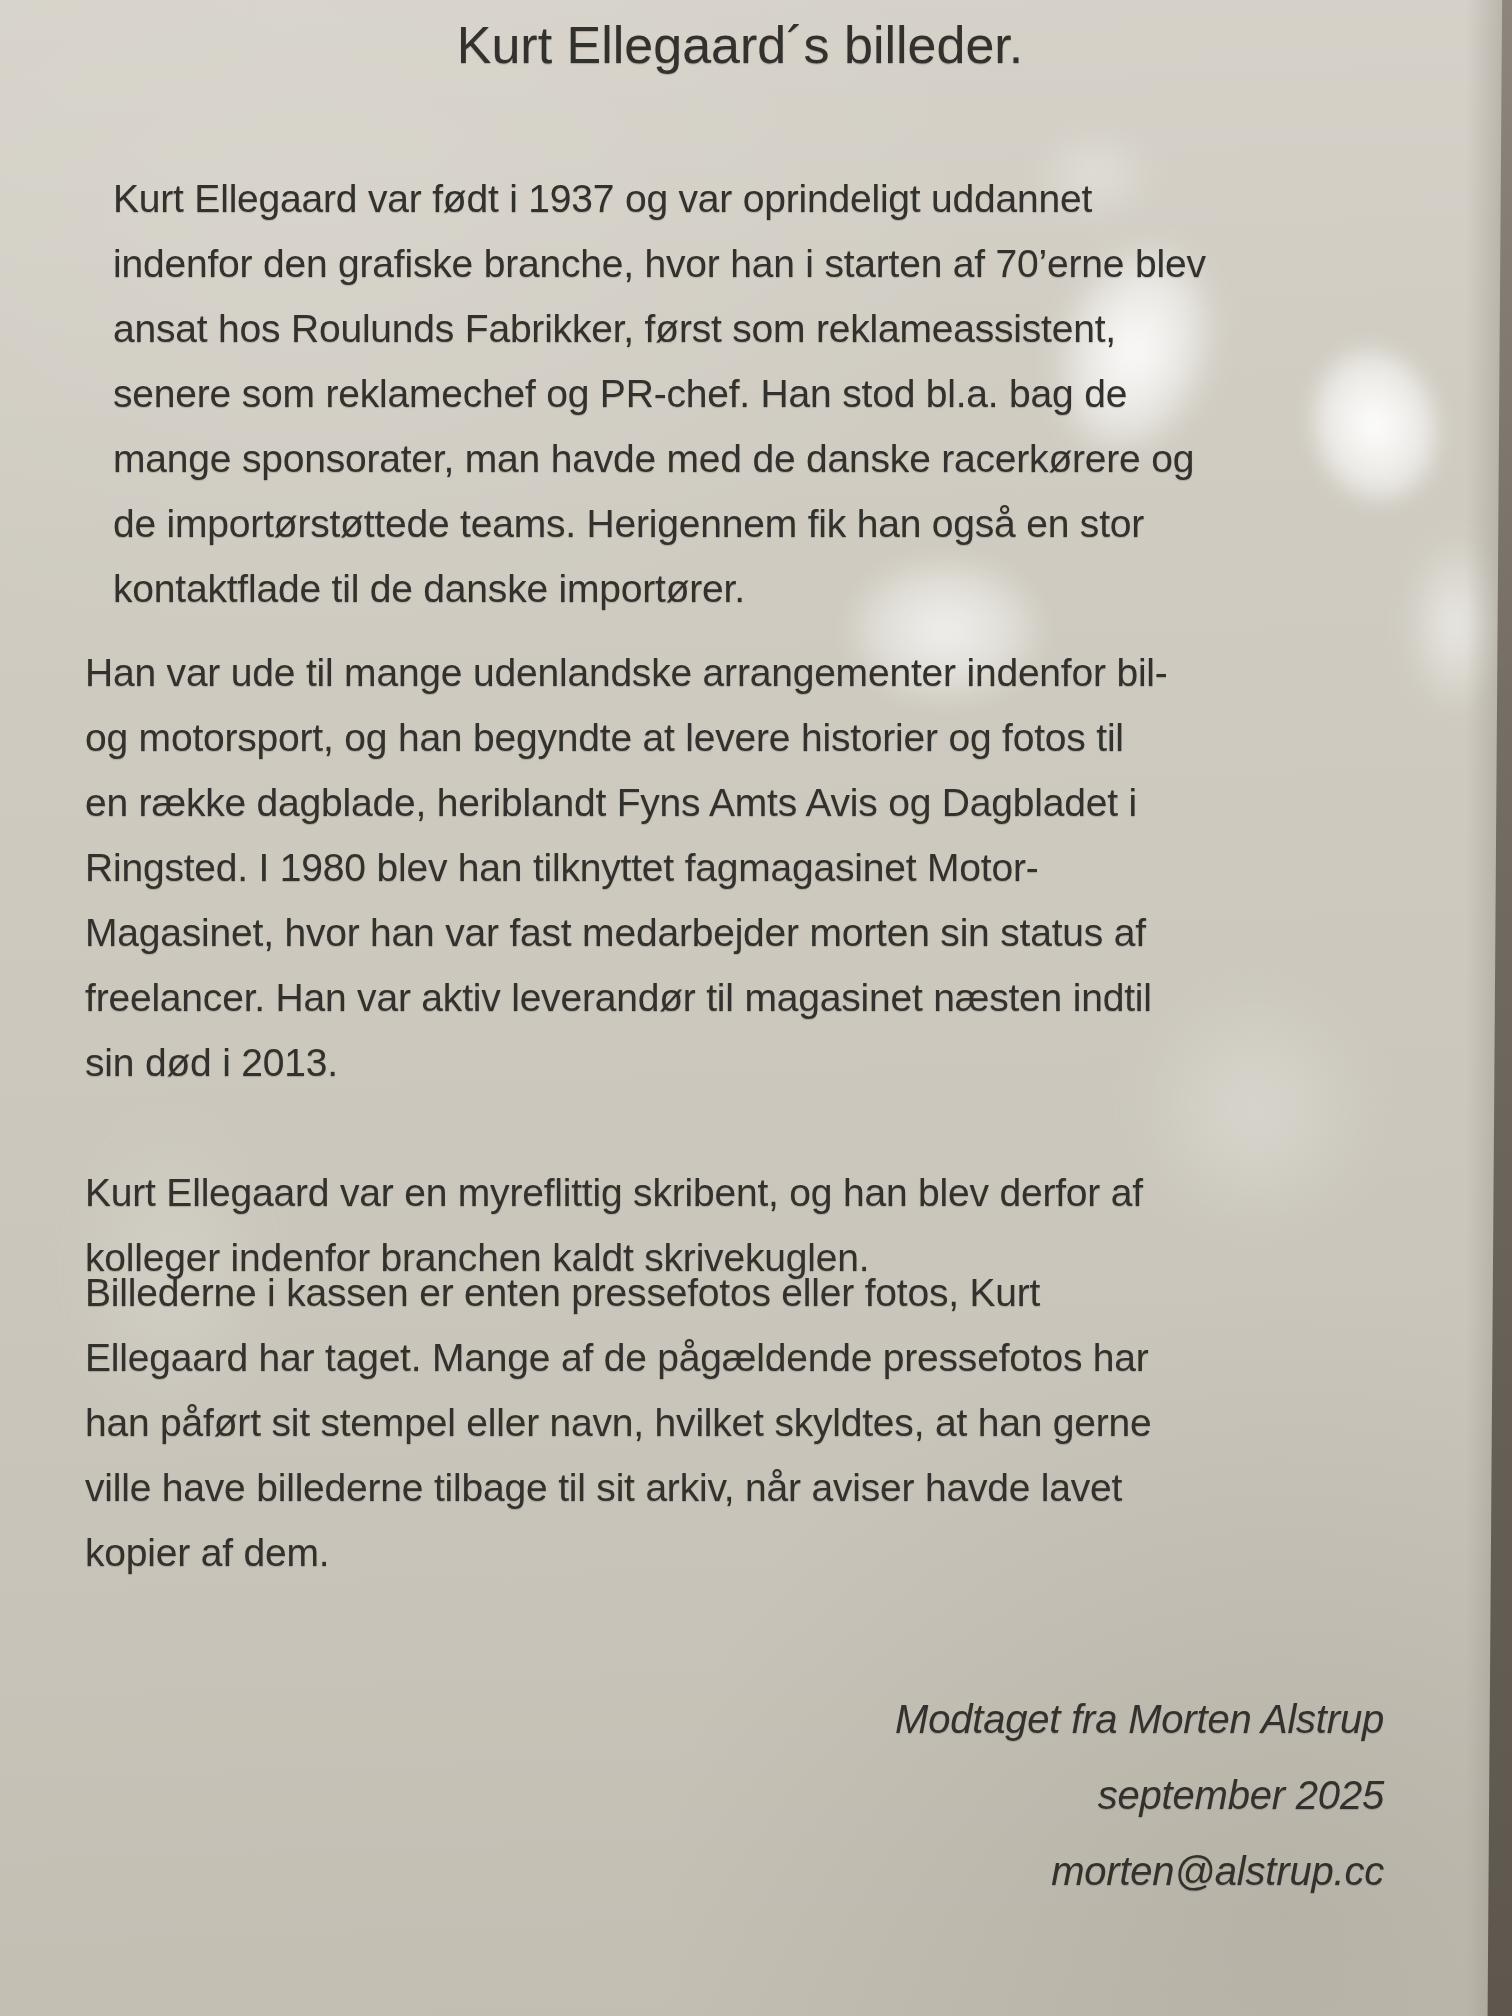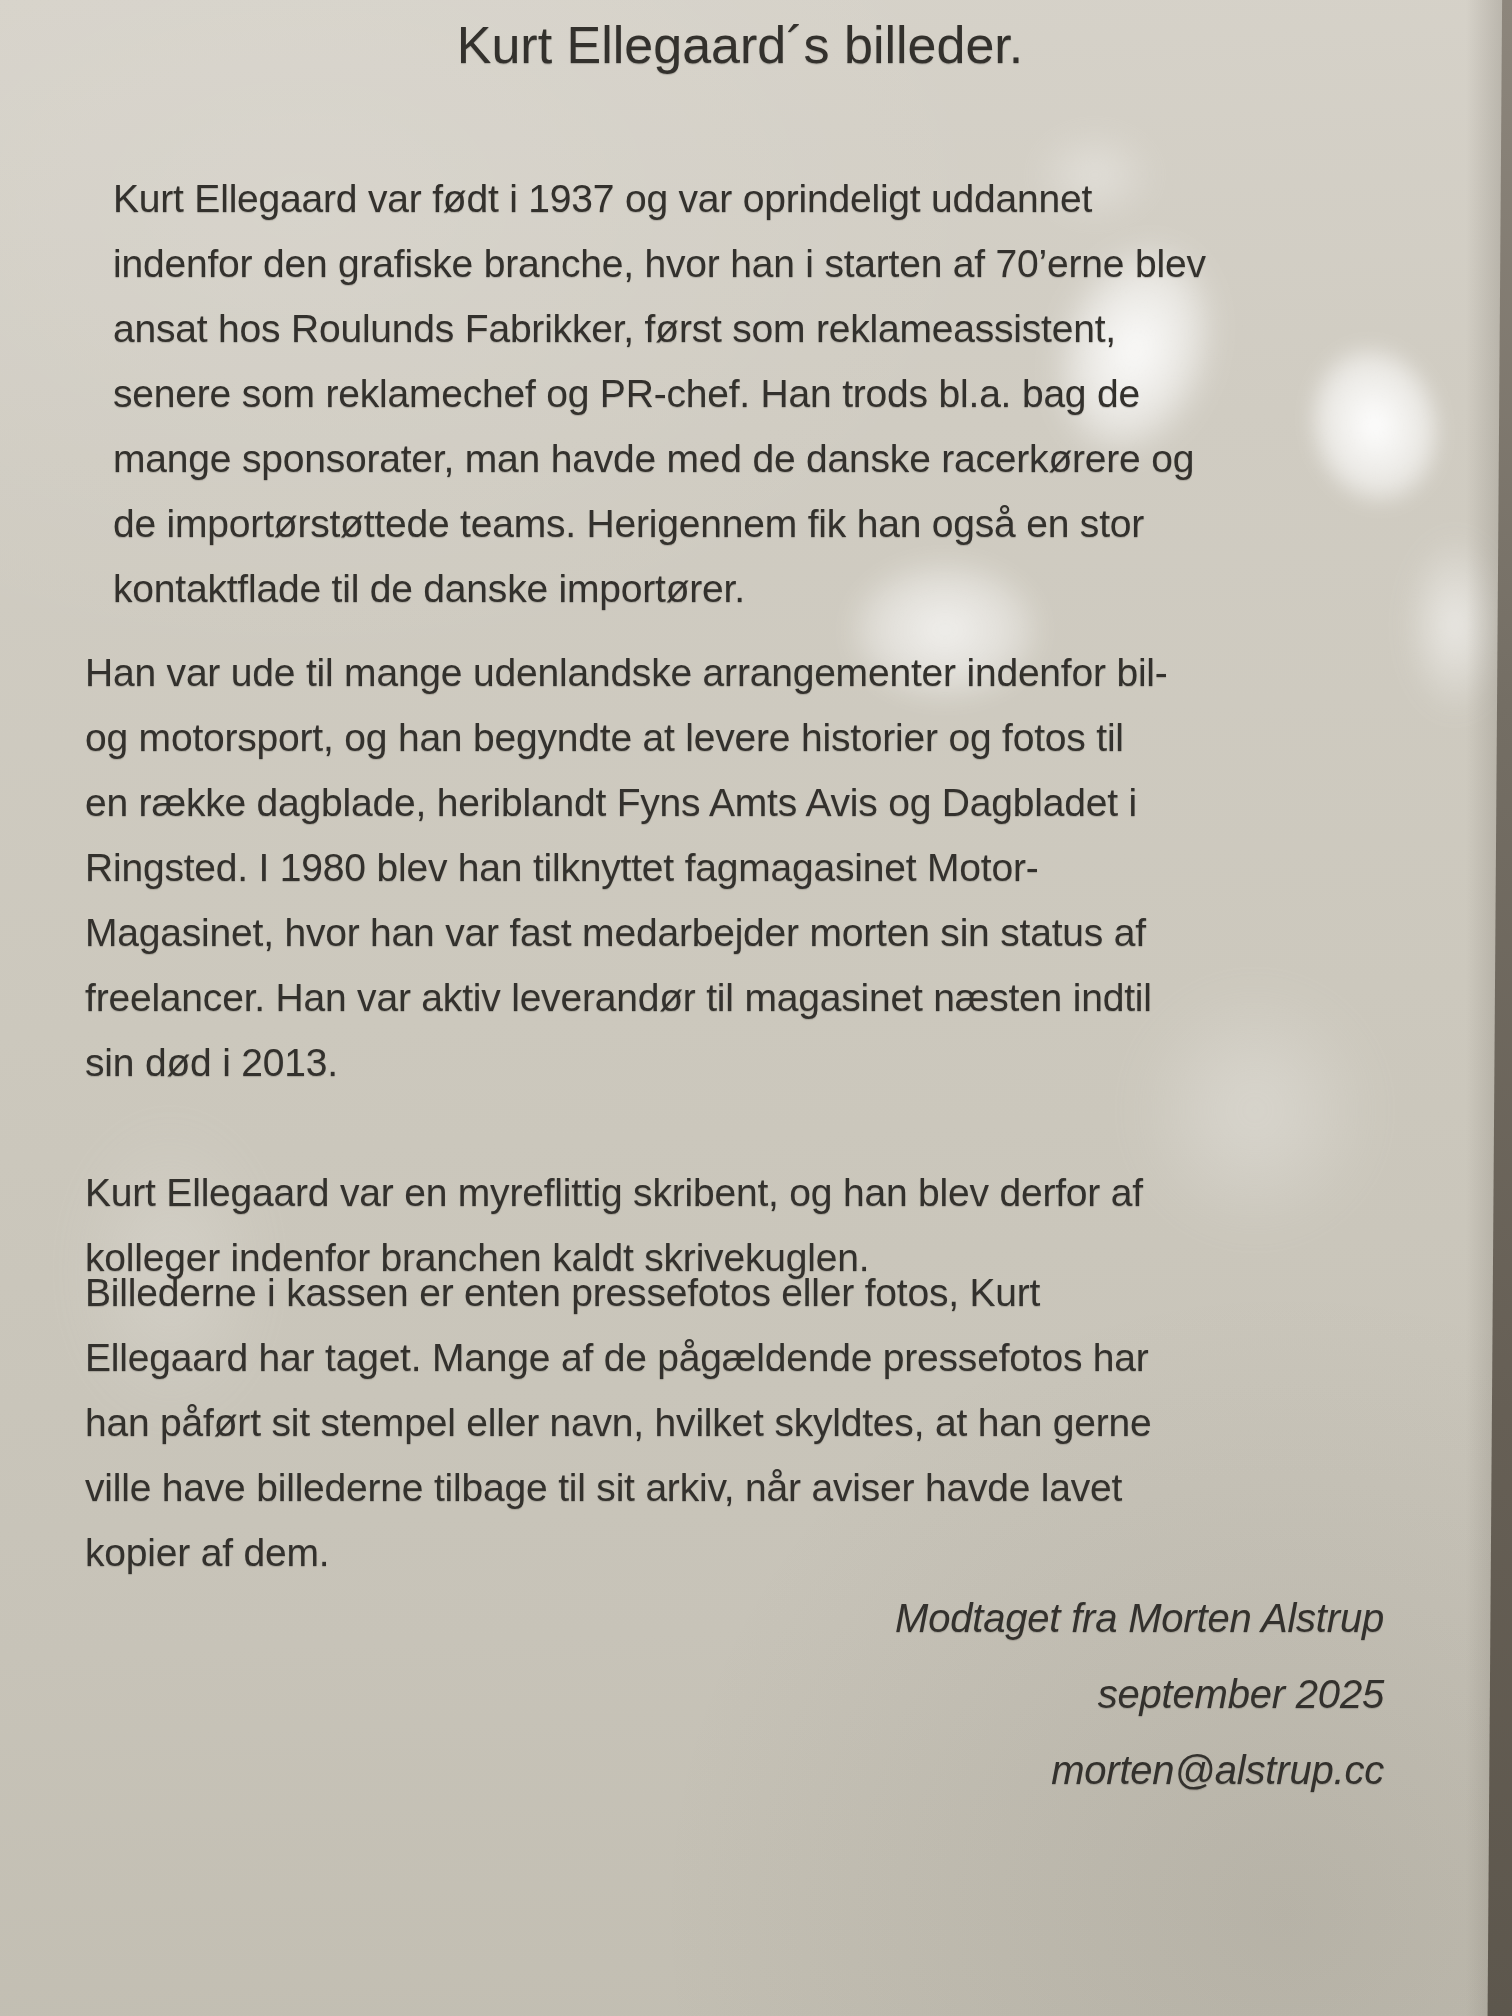--- a/index.html
+++ b/index.html
@@ -48,21 +48,21 @@
     font-size:39px;line-height:65px;letter-spacing:-0.2px;
     color:#33312d;
     text-shadow:0 1px 1px rgba(80,76,70,0.28);
   }
   .p1{top:166px;margin-left:28px;}
   .p2{top:640px;}
   .p3{top:1160px;}
   .p4{top:1260px;}
   .line{white-space:nowrap;}
   .sig{
-    position:absolute;right:128px;top:1580px;
+    position:absolute;right:128px;top:1681px;
     text-align:right;font-style:italic;
     font-size:40px;line-height:76px;letter-spacing:-0.2px;
     color:#33312d;
     text-shadow:0 1px 1px rgba(80,76,70,0.28);
   }
 </style>
 </head>
 <body>
 
 <div class="photo">
@@ -76,21 +76,21 @@
   <div class="glare g7"></div>
   <div class="edge-shade"></div>
   <div class="edge-right"></div>
 
   <div class="title">Kurt Ellegaard´s billeder.</div>
 
   <div class="para p1">
     <div class="line">Kurt Ellegaard var født i 1937 og var oprindeligt uddannet</div>
     <div class="line">indenfor den grafiske branche, hvor han i starten af 70’erne blev</div>
     <div class="line">ansat hos Roulunds Fabrikker, først som reklameassistent,</div>
-    <div class="line">senere som reklamechef og PR-chef. Han trods bl.a. bag de</div>
+    <div class="line">senere som reklamechef og PR-chef. Han stod bl.a. bag de</div>
     <div class="line">mange sponsorater, man havde med de danske racerkørere og</div>
     <div class="line">de importørstøttede teams. Herigennem fik han også en stor</div>
     <div class="line">kontaktflade til de danske importører.</div>
   </div>
 
   <div class="para p2">
     <div class="line">Han var ude til mange udenlandske arrangementer indenfor bil-</div>
     <div class="line">og motorsport, og han begyndte at levere historier og fotos til</div>
     <div class="line">en række dagblade, heriblandt Fyns Amts Avis og Dagbladet i</div>
     <div class="line">Ringsted. I 1980 blev han tilknyttet fagmagasinet Motor-</div>

